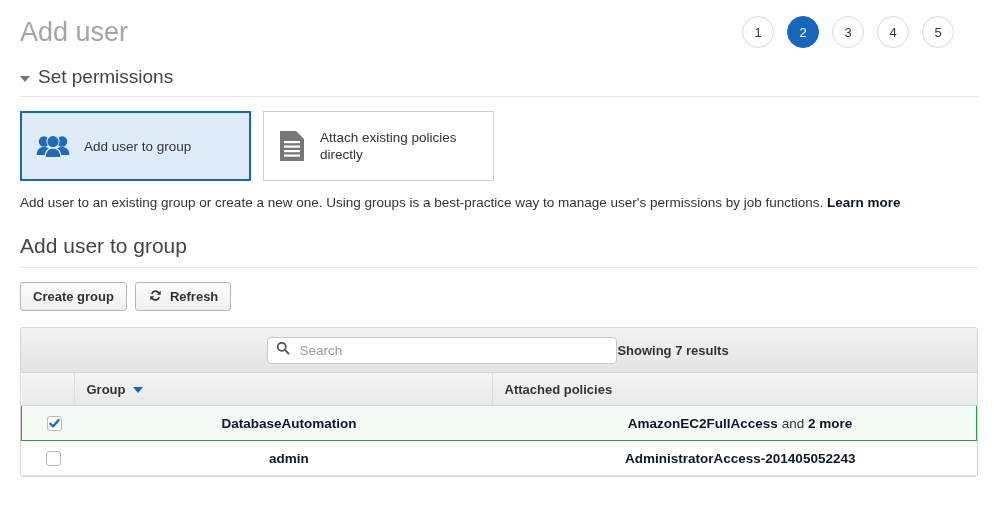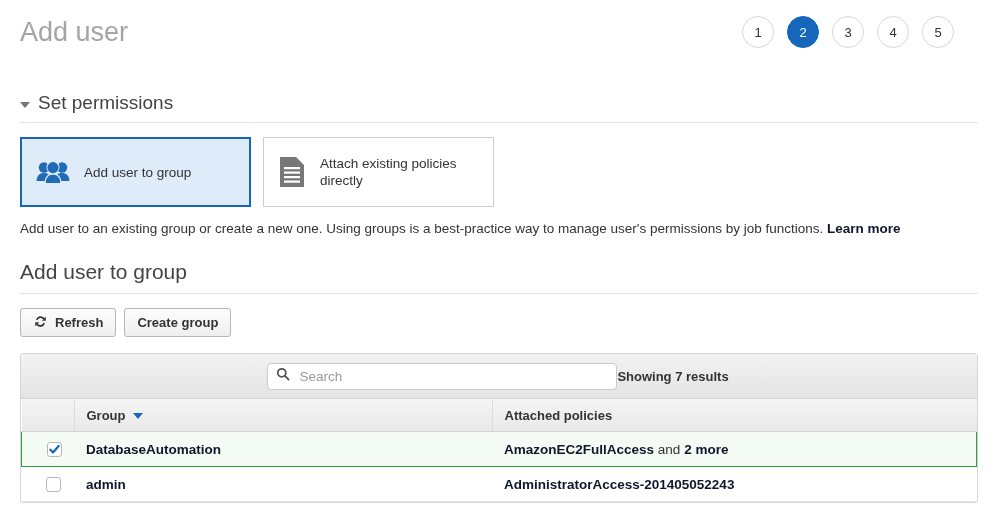--- a/index.html
+++ b/index.html
@@ -57,21 +57,21 @@
   }
 
   
   .section {
     padding: 0 16px 0 20px;
   }
   .sect-head {
     display: flex;
     align-items: center;
     gap: 8px;
-    margin-top: 40px;
+    margin-top: 14px;
   }
   .caret {
     width: 0;
     height: 0;
     border-left: 5px solid transparent;
     border-right: 5px solid transparent;
     border-top: 6px solid #767676;
     margin-top: 3px;
   }
   .sect-title {
@@ -230,20 +230,21 @@
     border-right: 5px solid transparent;
     border-top: 6px solid #1666bb;
     margin-top: 2px;
   }
   table.grid td {
     height: 34px;
     font-size: 13.5px;
     padding: 0 0 0 12px;
     border-bottom: 1px solid #e6e6e6;
     color: #333333;
+    text-align: center;
   }
   td.cell-check { padding: 0; text-align: center; }
   tr.row-selected td {
     background: #f3fbf4;
     border-top: 1px solid #2e9e41;
     border-bottom: 1px solid #2e9e41;
   }
   tr.row-selected td:first-child { border-left: 1px solid #2e9e41; border-top-left-radius: 4px; border-bottom-left-radius: 4px; }
   tr.row-selected td:last-child { border-right: 1px solid #2e9e41; border-top-right-radius: 4px; border-bottom-right-radius: 4px; }
 
@@ -319,30 +320,30 @@
   <div class="desc">
     <span>Add user to an existing group or create a new one. Using groups is a best-practice way to manage user's permissions by job functions.</span>
     <a href="#" class="link">Learn more</a>
   </div>
 
   <div class="sub-title">Add user to group</div>
   <div class="hr2"></div>
 
   <div class="btn-row">
     <button class="btn">
+      <span>Create group</span>
+    </button>
+    <button class="btn">
       <span>
         <svg width="15" height="15" viewBox="0 0 16 16">
           <path d="M3.2 6.1 A5 5 0 0 1 12 4.3 L13.6 3 L13.6 7.2 L9.4 7.2 L11 5.9 A3.5 3.5 0 0 0 4.7 6.6 Z" fill="#333333"></path>
           <path d="M12.8 9.9 A5 5 0 0 1 4 11.7 L2.4 13 L2.4 8.8 L6.6 8.8 L5 10.1 A3.5 3.5 0 0 0 11.3 9.4 Z" fill="#333333"></path>
         </svg>
       </span>
       <span>Refresh</span>
-    </button>
-    <button class="btn">
-      <span>Create group</span>
     </button>
   </div>
 
   <div class="panel">
 
     <div class="panel-toolbar">
       <div class="search-wrap">
         <span>
           <svg width="14" height="14" viewBox="0 0 16 16">
             <circle cx="6.6" cy="6.6" r="4.6" fill="none" stroke="#555555" stroke-width="2"></circle>

